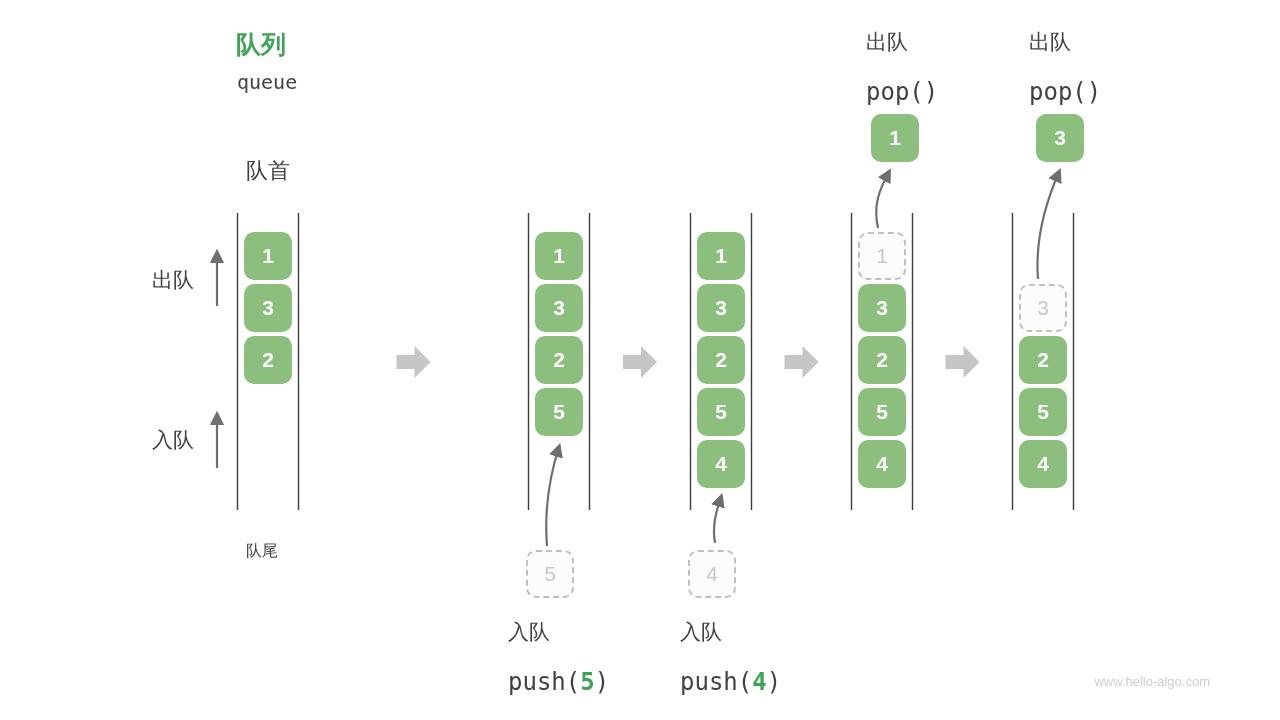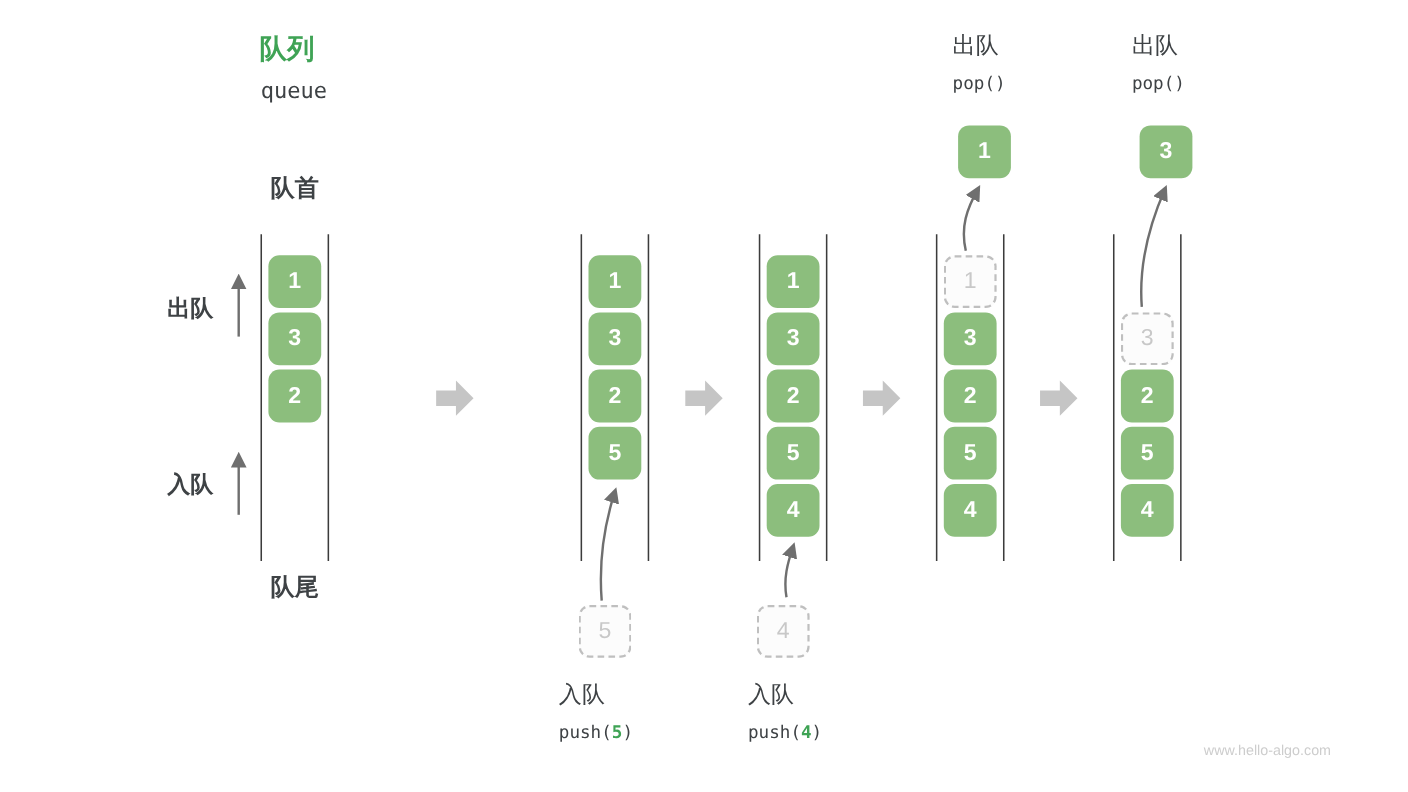--- a/index.html
+++ b/index.html
@@ -38,25 +38,25 @@
     color: var(--title-green, #3FA355);
   }
   .title-en {
     left: 237px; top: 70px;
     font-size: 20px;
     color: var(--dark-text, #3E4245);
     font-family: "DejaVu Sans Mono", monospace;
   }
 
   .side-label {
-    font-size: 21px; font-weight: 700;
+    font-size: 21px; font-weight: 400;
     color: var(--dark-text, #3E4245);
   }
   .lbl-front { left: 246px; top: 156px; font-size: 22px; }
-  .lbl-rear  { left: 246px; top: 519px; font-size: 22px; }
+  .lbl-rear  { left: 246px; top: 541px; font-size: 16px; }
   .lbl-deq   { left: 152px; top: 266px; }
   .lbl-enq   { left: 152px; top: 426px; }
 
   .cell {
     position: absolute;
     width: 48px; height: 48px;
     border-radius: 10px;
     background: var(--box-green, #8CBE7D);
     color: #ffffff;
     font-size: 21px; font-weight: 700;
@@ -68,23 +68,23 @@
     color: var(--ghost-text, #C8C8C8);
     font-weight: 400;
   }
 
   .op-label { position: absolute; }
   .op-zh {
     font-size: 21px; line-height: 28px;
     color: var(--dark-text, #3E4245);
   }
   .op-code {
-    margin-top: 6px;
+    margin-top: 22px;
     font-family: "DejaVu Sans Mono", monospace;
-    font-size: 16px; line-height: 28px;
+    font-size: 24px; line-height: 28px;
     color: var(--dark-text, #3E4245);
   }
   .op-code .green { color: var(--code-green, #3FA355); font-weight: 700; }
 
   .watermark {
     right: 44px; top: 674px;
     font-family: Liberation Sans, sans-serif;
     font-size: 13px;
     color: var(--watermark-gray, #CDCDCD);
   }

